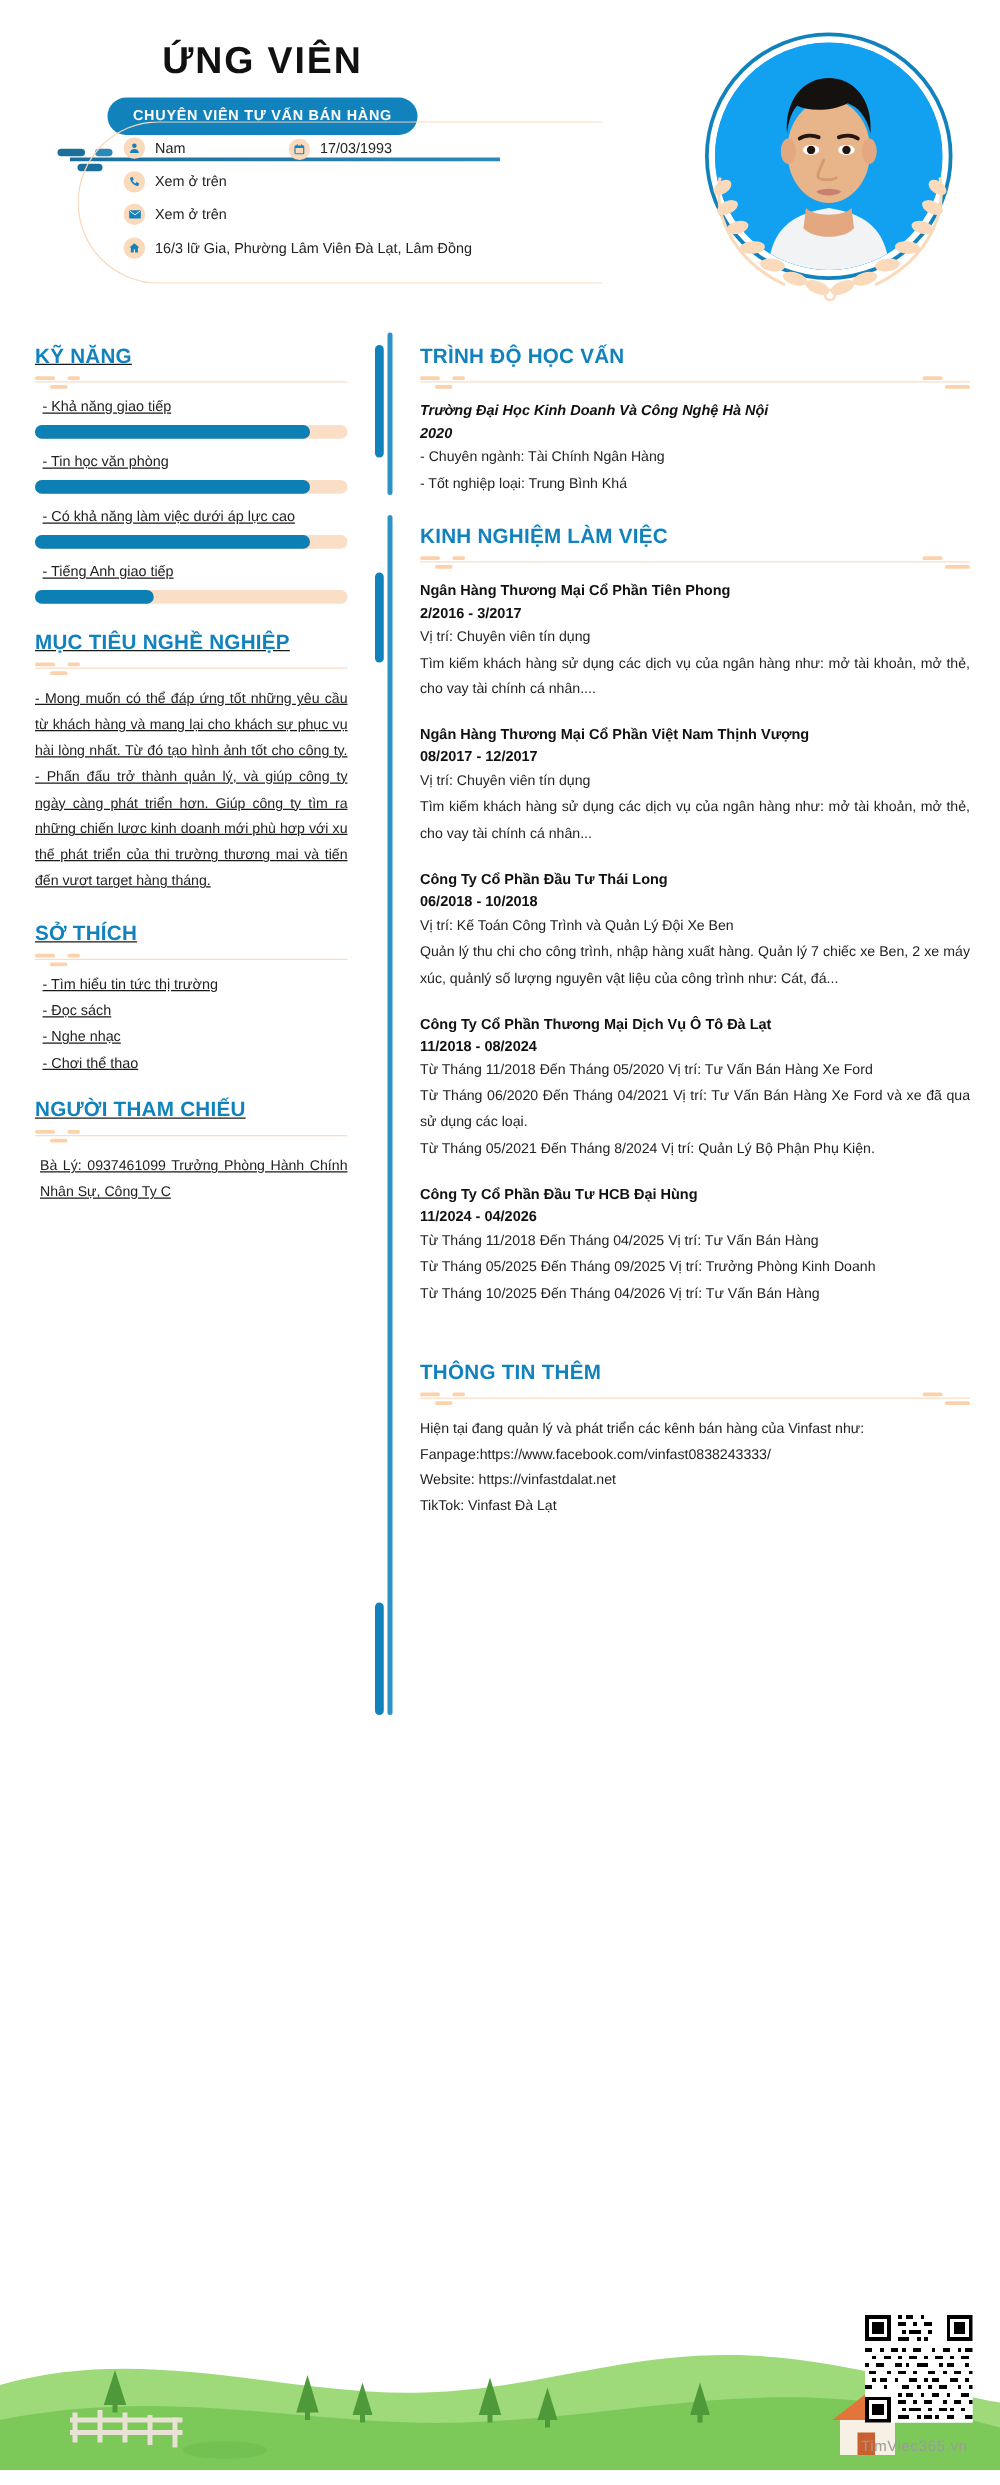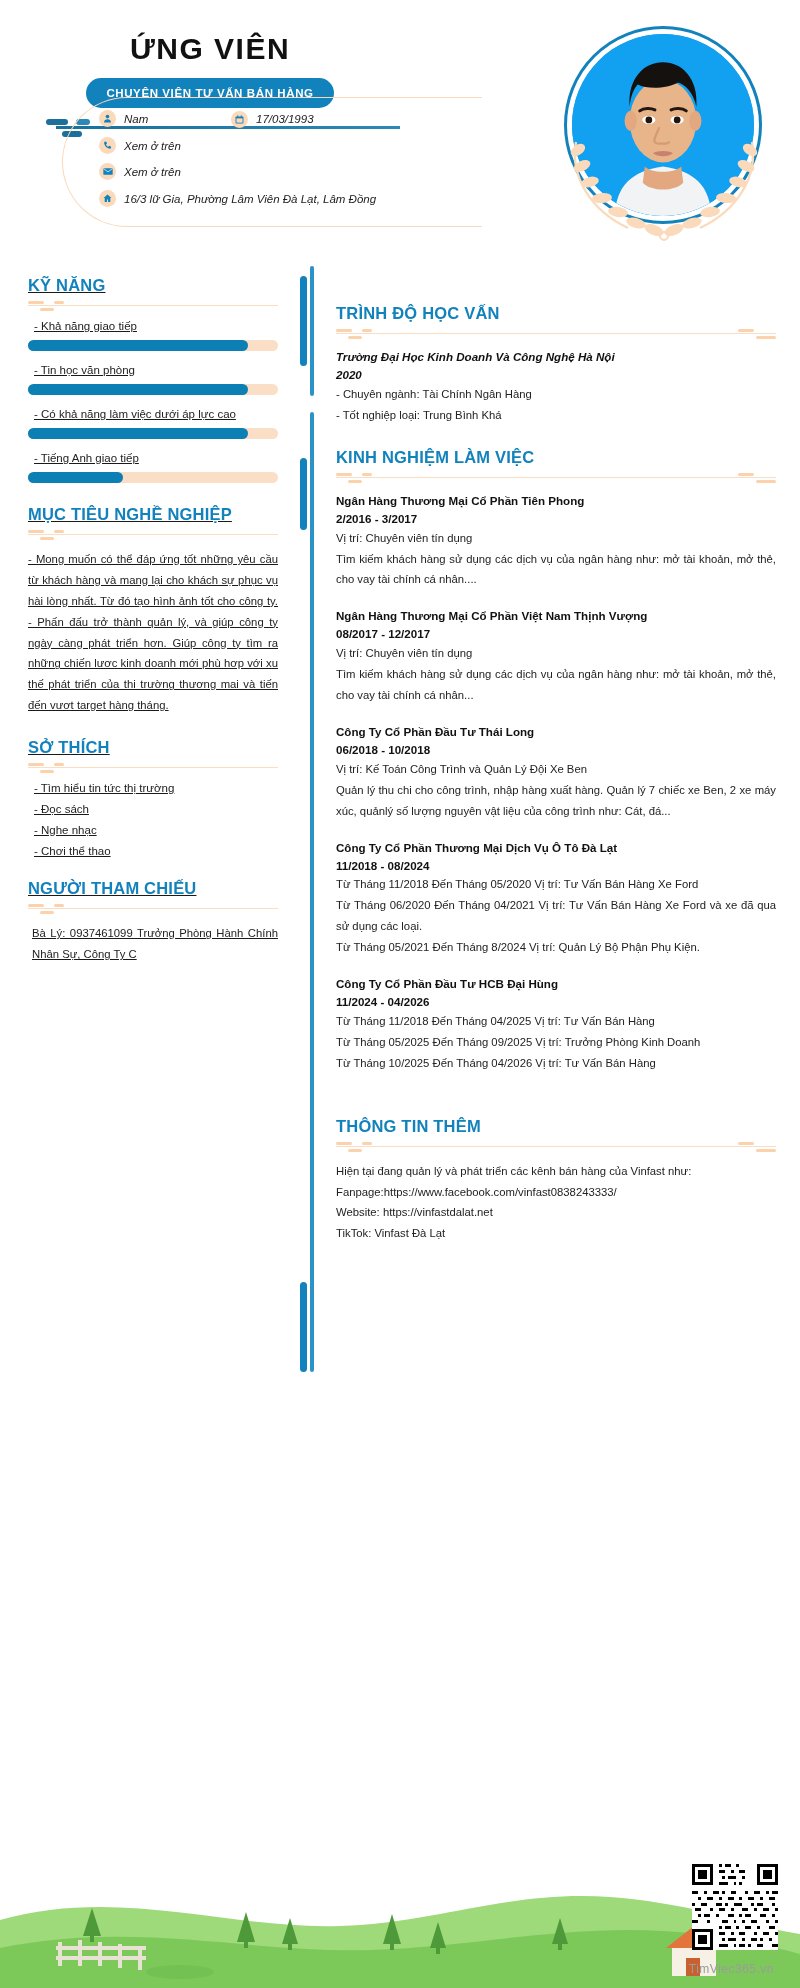--- a/index.html
+++ b/index.html
@@ -43,21 +43,21 @@
   .wave .d2 { position: absolute; left: 76px; top: 5px; width: 14px; height: 6px; background:#2b88b8; border-radius: 4px; }
   .wave .d3 { position: absolute; left: 62px; top: 17px; width: 20px; height: 6px; background:#1b6f9b; border-radius: 4px; }
 
   .info-card {
     position: absolute; left: 62px; top: 97px;
     width: 420px; height: 130px;
     border: 1.6px solid #fad8b9;
     border-radius: 70px 0 0 70px;
     border-right: none;
   }
-  .info-rows { padding: 12px 0 0 36px; font-style: italic; }
+  .info-rows { padding: 12px 0 0 36px; }
   .irow { display: flex; align-items: flex-start; margin-bottom: 9px; font-size: 11.5px; color: #222; }
   .ico {
     width: 17px; height: 17px; border-radius: 50%;
     background: #fbd9bb; margin-right: 8px; flex: 0 0 17px;
     display: flex; align-items: center; justify-content: center;
     color: #1282bd; font-size: 9px; line-height: 1;
   }
   .ico svg { display:block; }
   .ic-txt { padding-top: 1px; line-height: 1.45; max-width: 270px; }
   .irow.two { }
@@ -99,33 +99,33 @@
 
   .para { font-size: 11.3px; line-height: 1.85; text-align: justify; color: #222; }
   .sec-block { margin-top: 22px; }
   .hobby { font-size: 11.5px; color: #222; margin: 0 0 9px 6px; }
   .ref-text { font-size: 11.3px; line-height: 1.85; text-align: justify; color: #222; padding-left: 4px; }
 
   
   .stem { position: absolute; left: 0; width: 7px; border-radius: 4px; background: #1282bd; }
   .stem.thin { width: 3.5px; background: #2c93c6; }
 
-  .r-inner { padding-left: 36px; margin-top: 28px; }
+  .r-inner { padding-left: 36px; }
   .job { margin-bottom: 17px; }
   .job-title { font-size: 11.6px; font-weight: bold; color: #111; line-height: 1.55; }
   .job-date { font-size: 11.6px; font-weight: bold; color: #111; line-height: 1.55; }
   .job-line { font-size: 11.3px; color: #222; line-height: 1.85; }
   .job-desc { font-size: 11.3px; color: #222; line-height: 1.85; text-align: justify; }
   .edu-name { font-size: 11.6px; font-weight: bold; color: #111; line-height: 1.55; font-style: italic; }
   .edu-line { font-size: 11.3px; color: #222; line-height: 1.85; }
 
   .gap-lg { height: 26px; }
 
   
-  .footer { position: absolute; left: 0; bottom: 0; width: 800px; height: 120px; }
+  .footer { position: absolute; left: 0; bottom: 12px; width: 800px; height: 120px; }
   .qr { position: absolute; right: 22px; bottom: 38px; width: 86px; height: 86px; background: #fff; }
   .wm { position: absolute; right: 26px; bottom: 12px; font-size: 12px; color: #9b9b9b; letter-spacing: .5px; }
 </style>
 </head>
 <body>
 
 <div class="header">
 
   <div class="hdr-left">
     <div class="cand-name">ỨNG VIÊN</div>

